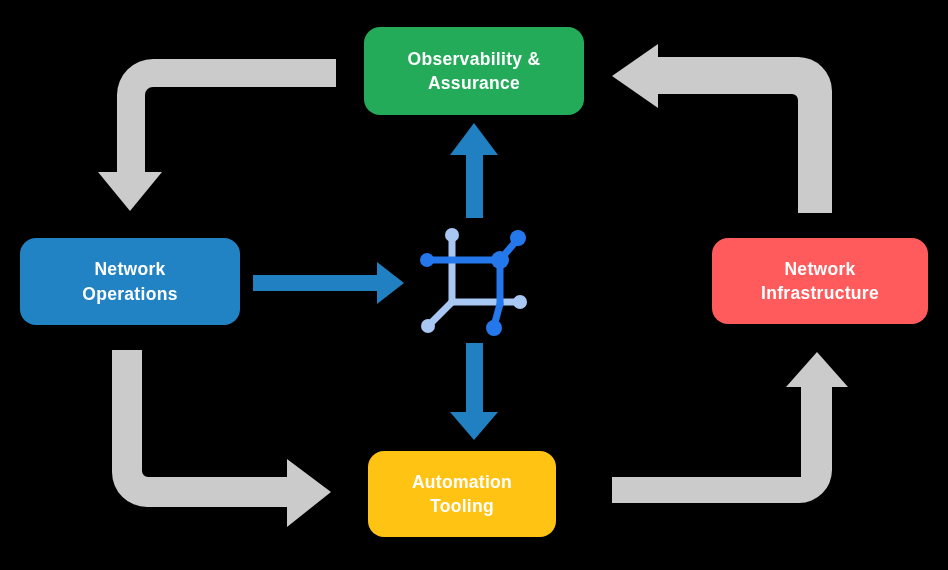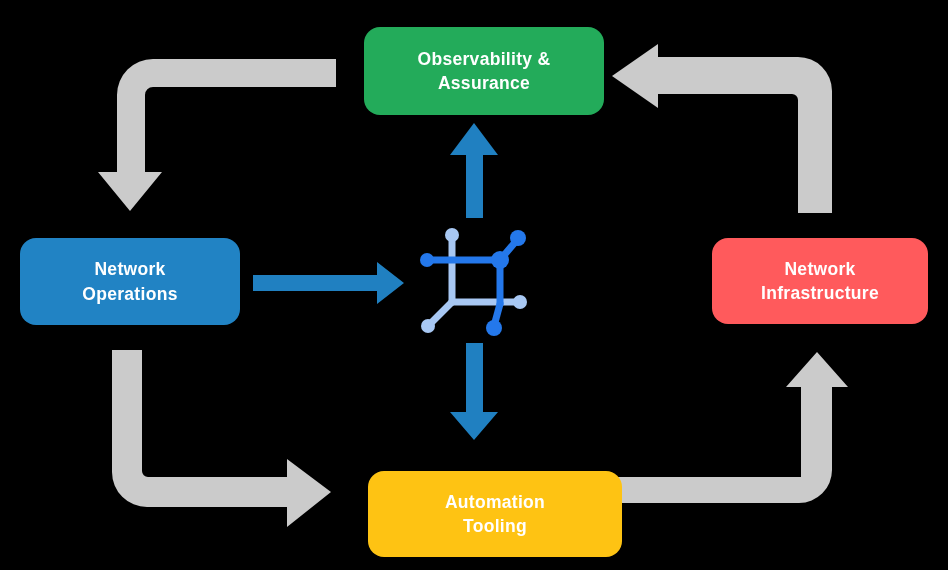--- a/index.html
+++ b/index.html
@@ -18,24 +18,24 @@
     align-items: center;
     justify-content: center;
     text-align: center;
     color: #fff;
     font-size: 17.5px;
     font-weight: bold;
     letter-spacing: 0.3px;
     line-height: 1.38;
     white-space: pre-line;
   }
-  .node-observability { left: 364px; top: 27px;  width: 240px; height: 88px; }
+  .node-observability { left: 364px; top: 27px;  width: 220px; height: 88px; }
   .node-operations    { left: 20px;  top: 238px; width: 220px; height: 87px; }
   .node-infrastructure{ left: 712px; top: 238px; width: 216px; height: 86px; }
-  .node-automation    { left: 368px; top: 451px; width: 254px; height: 86px; margin-top: 20px; }
+  .node-automation    { left: 368px; top: 451px; width: 188px; height: 86px; }
   .overlay {
     position: absolute;
     left: 0; top: 0;
     width: 948px; height: 570px;
   }
 </style>
 </head>
 <body>
 
 <div class="canvas">

